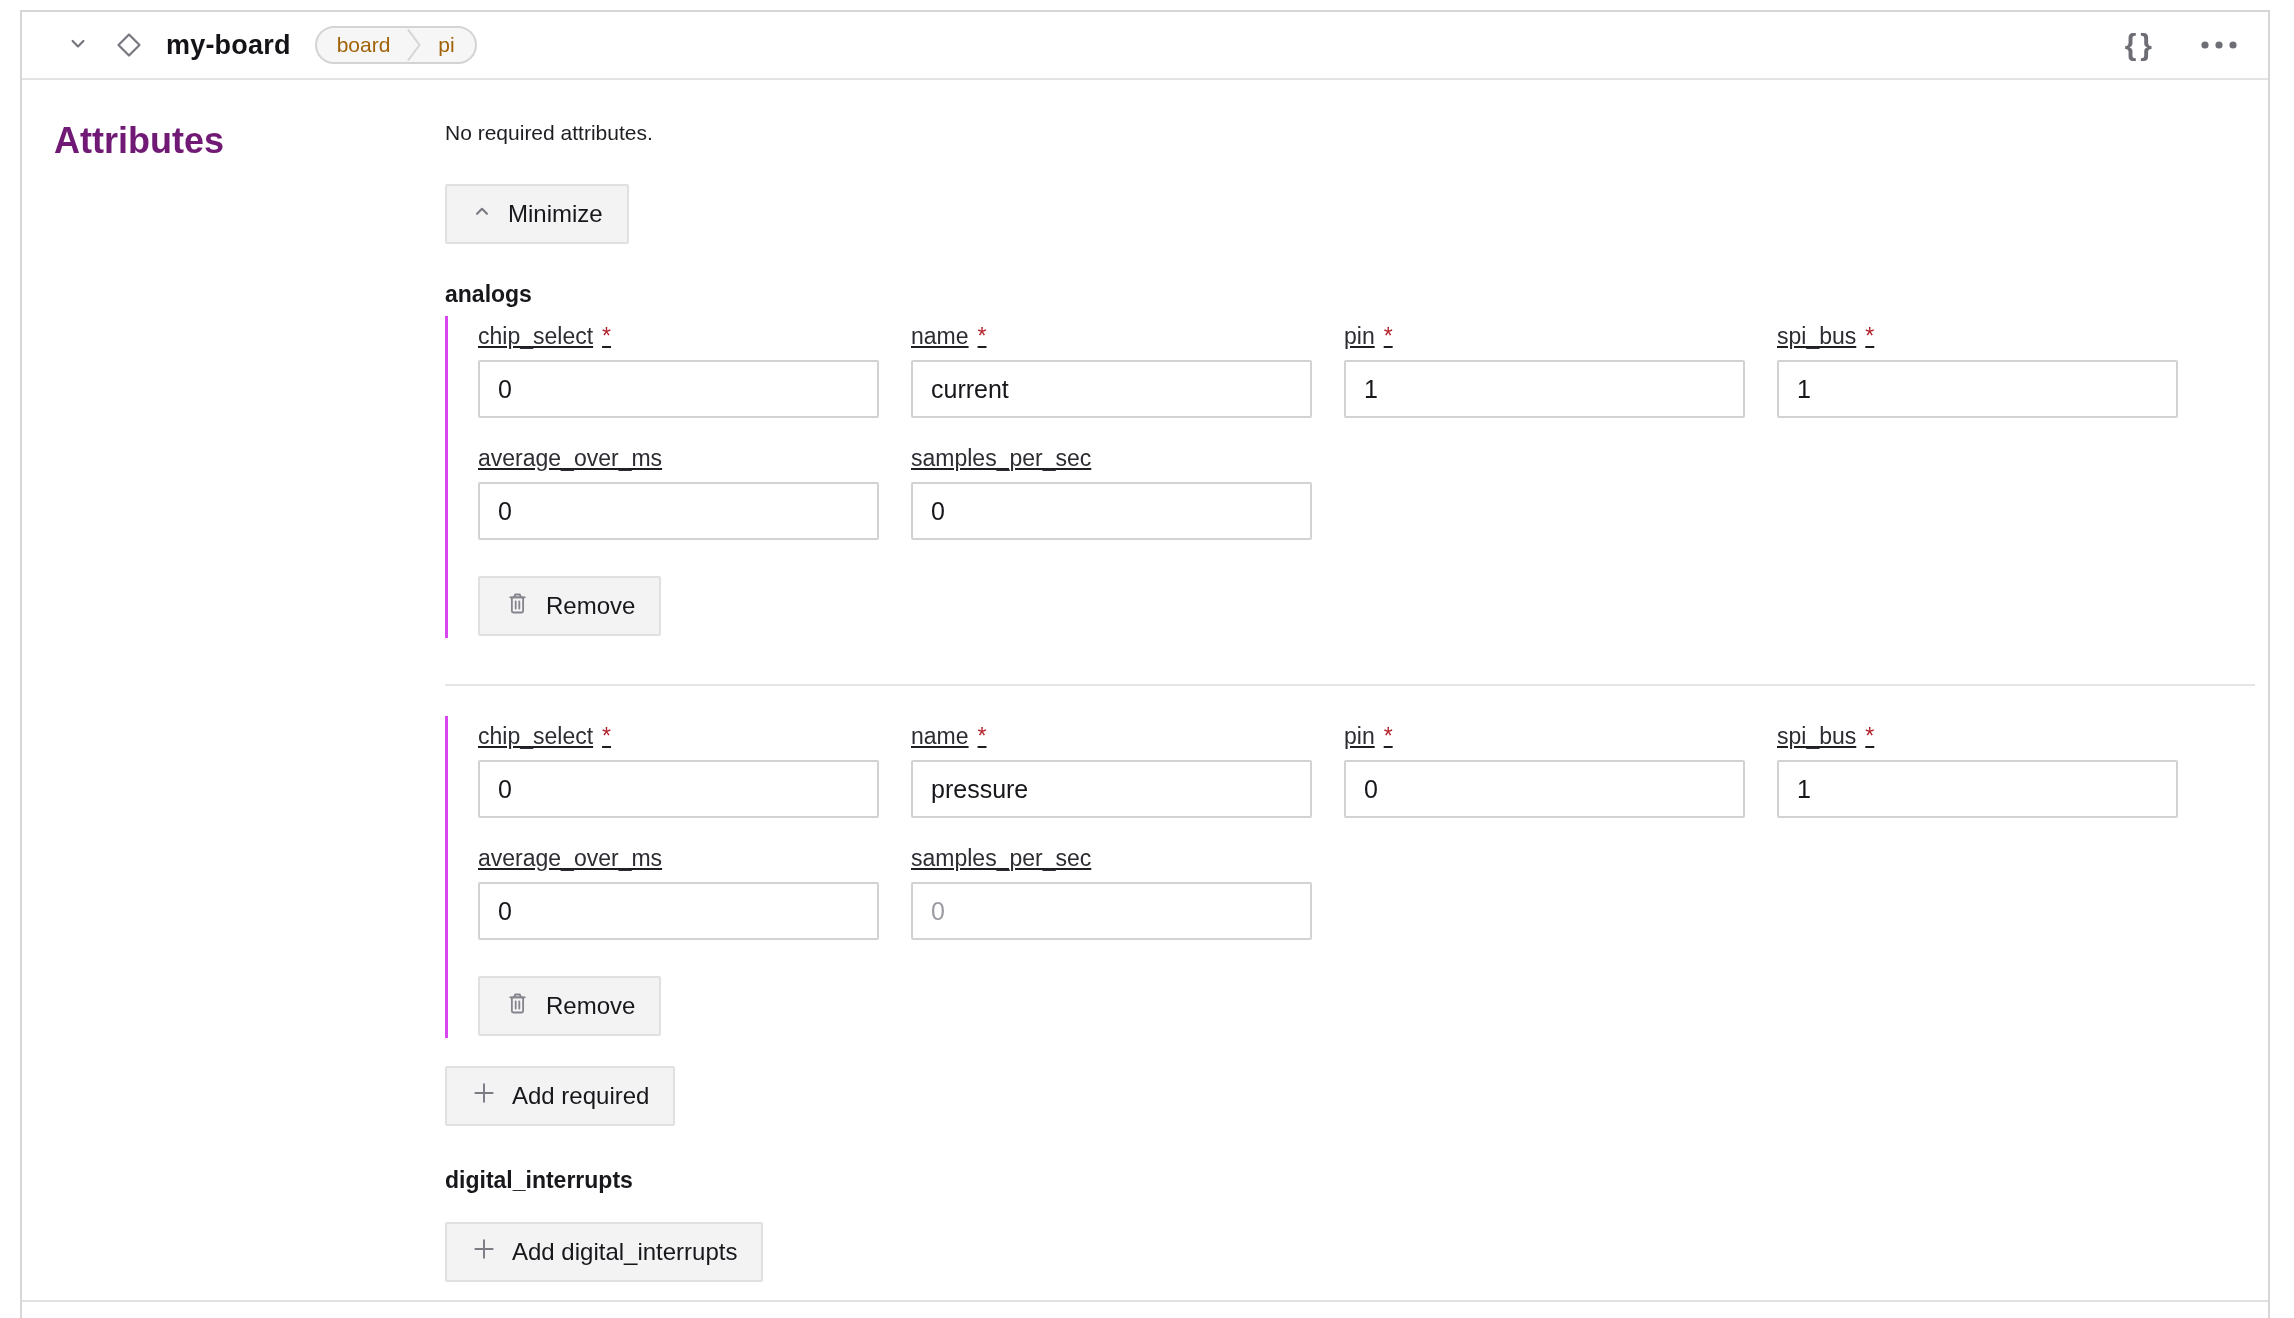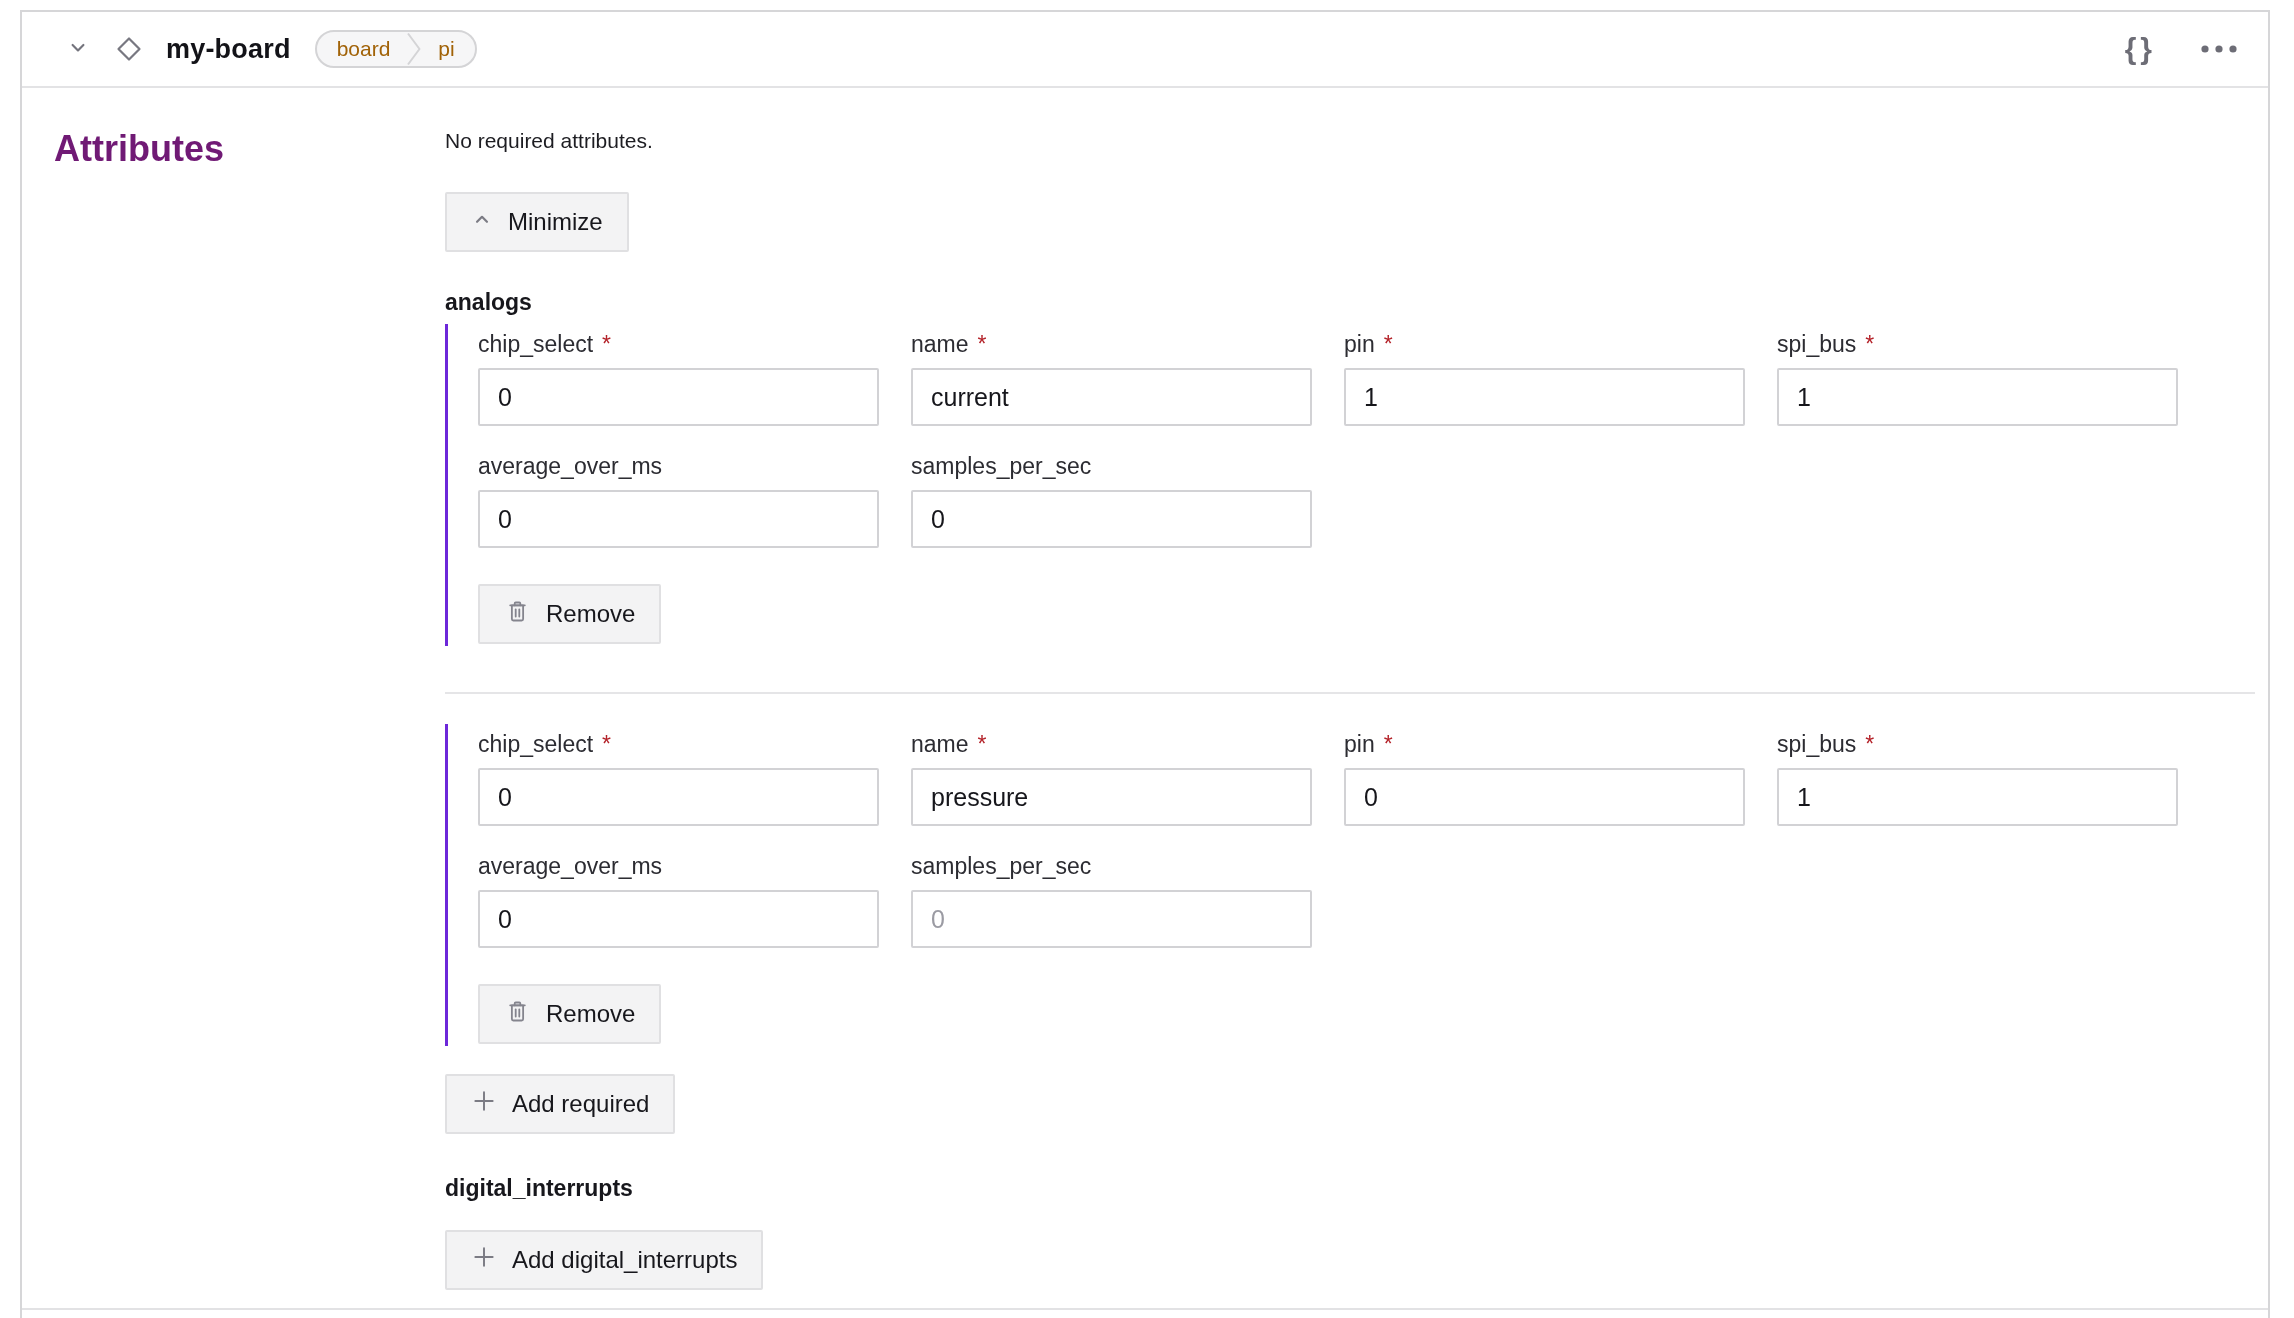--- a/index.html
+++ b/index.html
@@ -12,21 +12,21 @@
     overflow: hidden;
   }
   .card {
     position: absolute; left: 20px; top: 10px;
     width: 2250px; height: 1390px;
     background: #fff;
     border: 2px solid #d6d6d8;
   }
   
   .card-header {
-    height: 76px;
+    height: 68px;
     display: flex; align-items: center;
     padding: 0 30px 0 44px;
     border-bottom: 2px solid #e3e3e5;
   }
   .collapse-btn { display: flex; align-items: center; background: none; border: none; padding: 0; cursor: pointer; }
   .diamond-wrap { margin-left: 24px; display: flex; align-items: center; }
   .card-title { font-size: 27px; font-weight: 700; color: #131318; margin: 0 24px 0 22px; letter-spacing: .2px; }
   .pill {
     display: inline-flex; align-items: center;
     height: 38px;
@@ -46,21 +46,21 @@
   .note { font-size: 21px; color: #1d1d22; line-height: 30px; }
   .btn {
     display: inline-flex; align-items: center; gap: 15px;
     height: 60px; padding: 0 24px;
     background: #f3f3f4; border: 2px solid #e0e0e2; border-radius: 2px;
     font-size: 24px; color: #17171c; font-family: inherit;
     cursor: pointer;
   }
   .btn-minimize { margin-top: 36px; }
   .section-label { margin-top: 36px; font-size: 23px; font-weight: 700; color: #17171c; line-height: 28px; }
-  .analog-item { margin-top: 8px; border-left: 3px solid #6d28d9; padding: 6px 0 2px 30px; }
+  .analog-item { margin-top: 8px; border-left: 3px solid #d946ef; padding: 6px 0 2px 30px; text-decoration: underline; }
   .analog-item.second { margin-top: 30px; }
   .fields-grid { display: grid; grid-template-columns: repeat(4, 401px); column-gap: 32px; row-gap: 26px; }
   .field-label { font-size: 23px; color: #2c2c32; line-height: 28px; margin-bottom: 10px; }
   .req { color: #b4232a; margin-left: 9px; }
   .text-input {
     width: 100%; height: 58px;
     border: 2px solid #d2d2d5; border-radius: 2px;
     background: #fff; padding: 0 18px;
     font-size: 25px; color: #16161b; font-family: inherit;
   }

